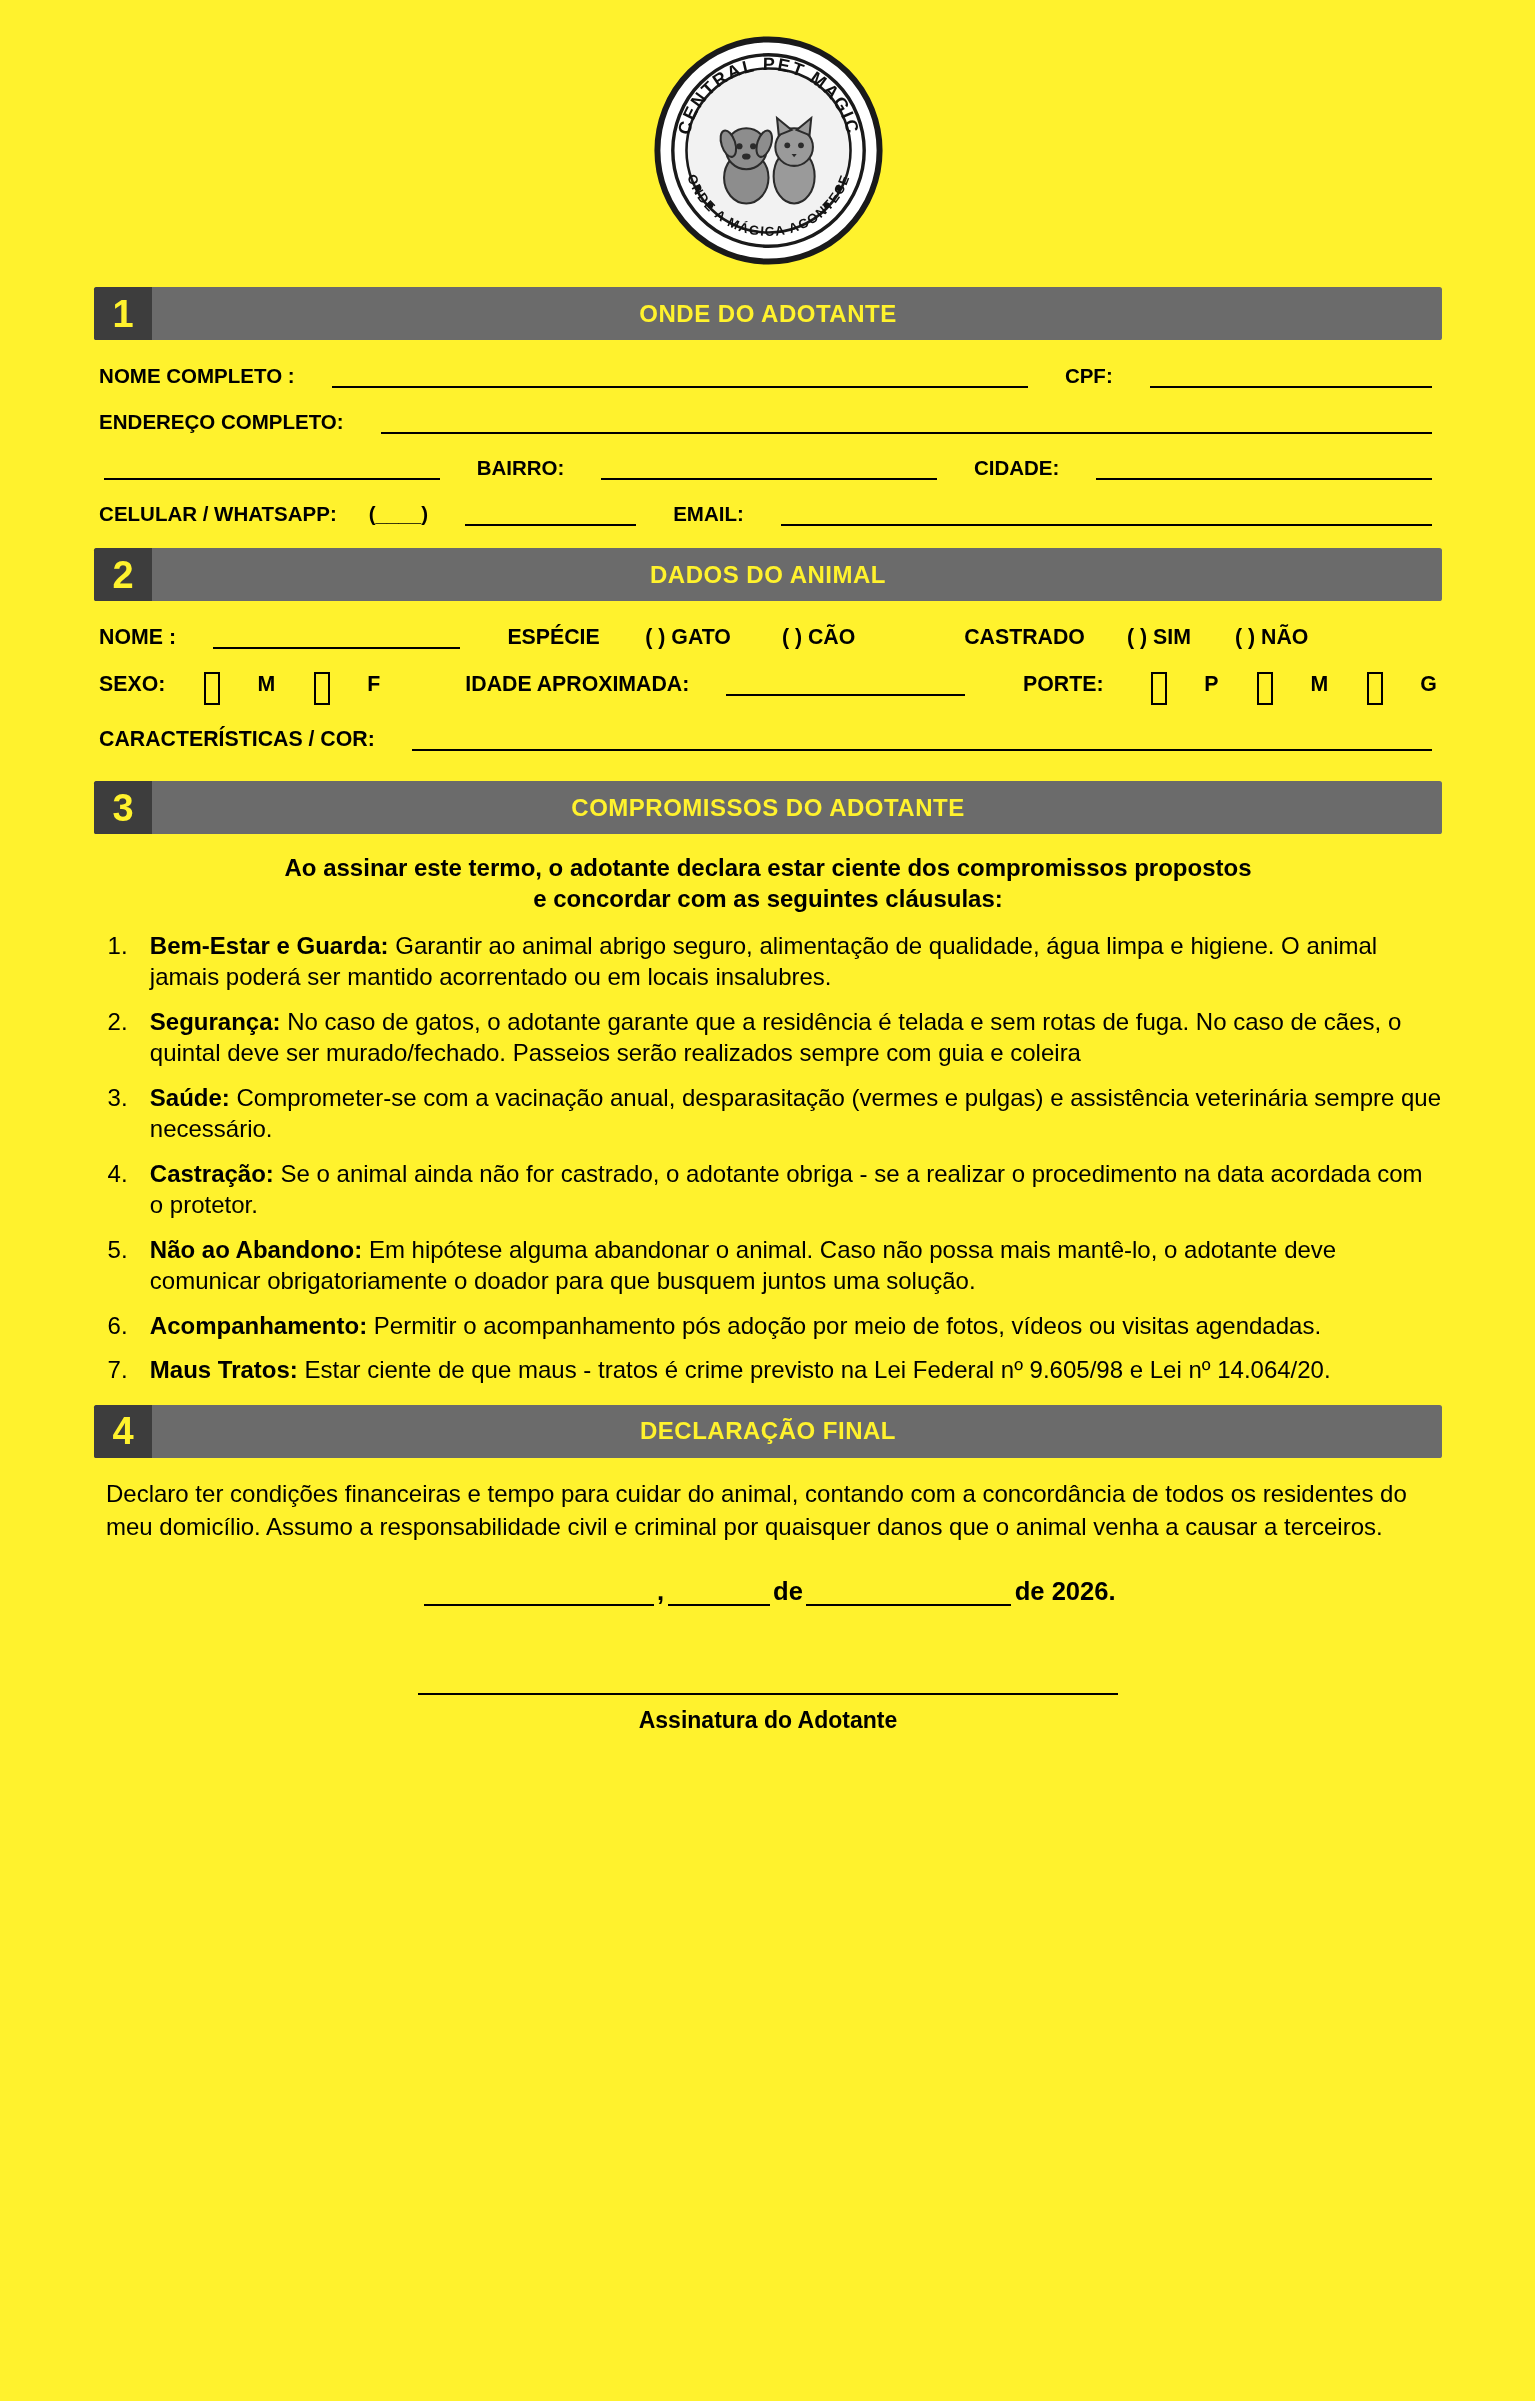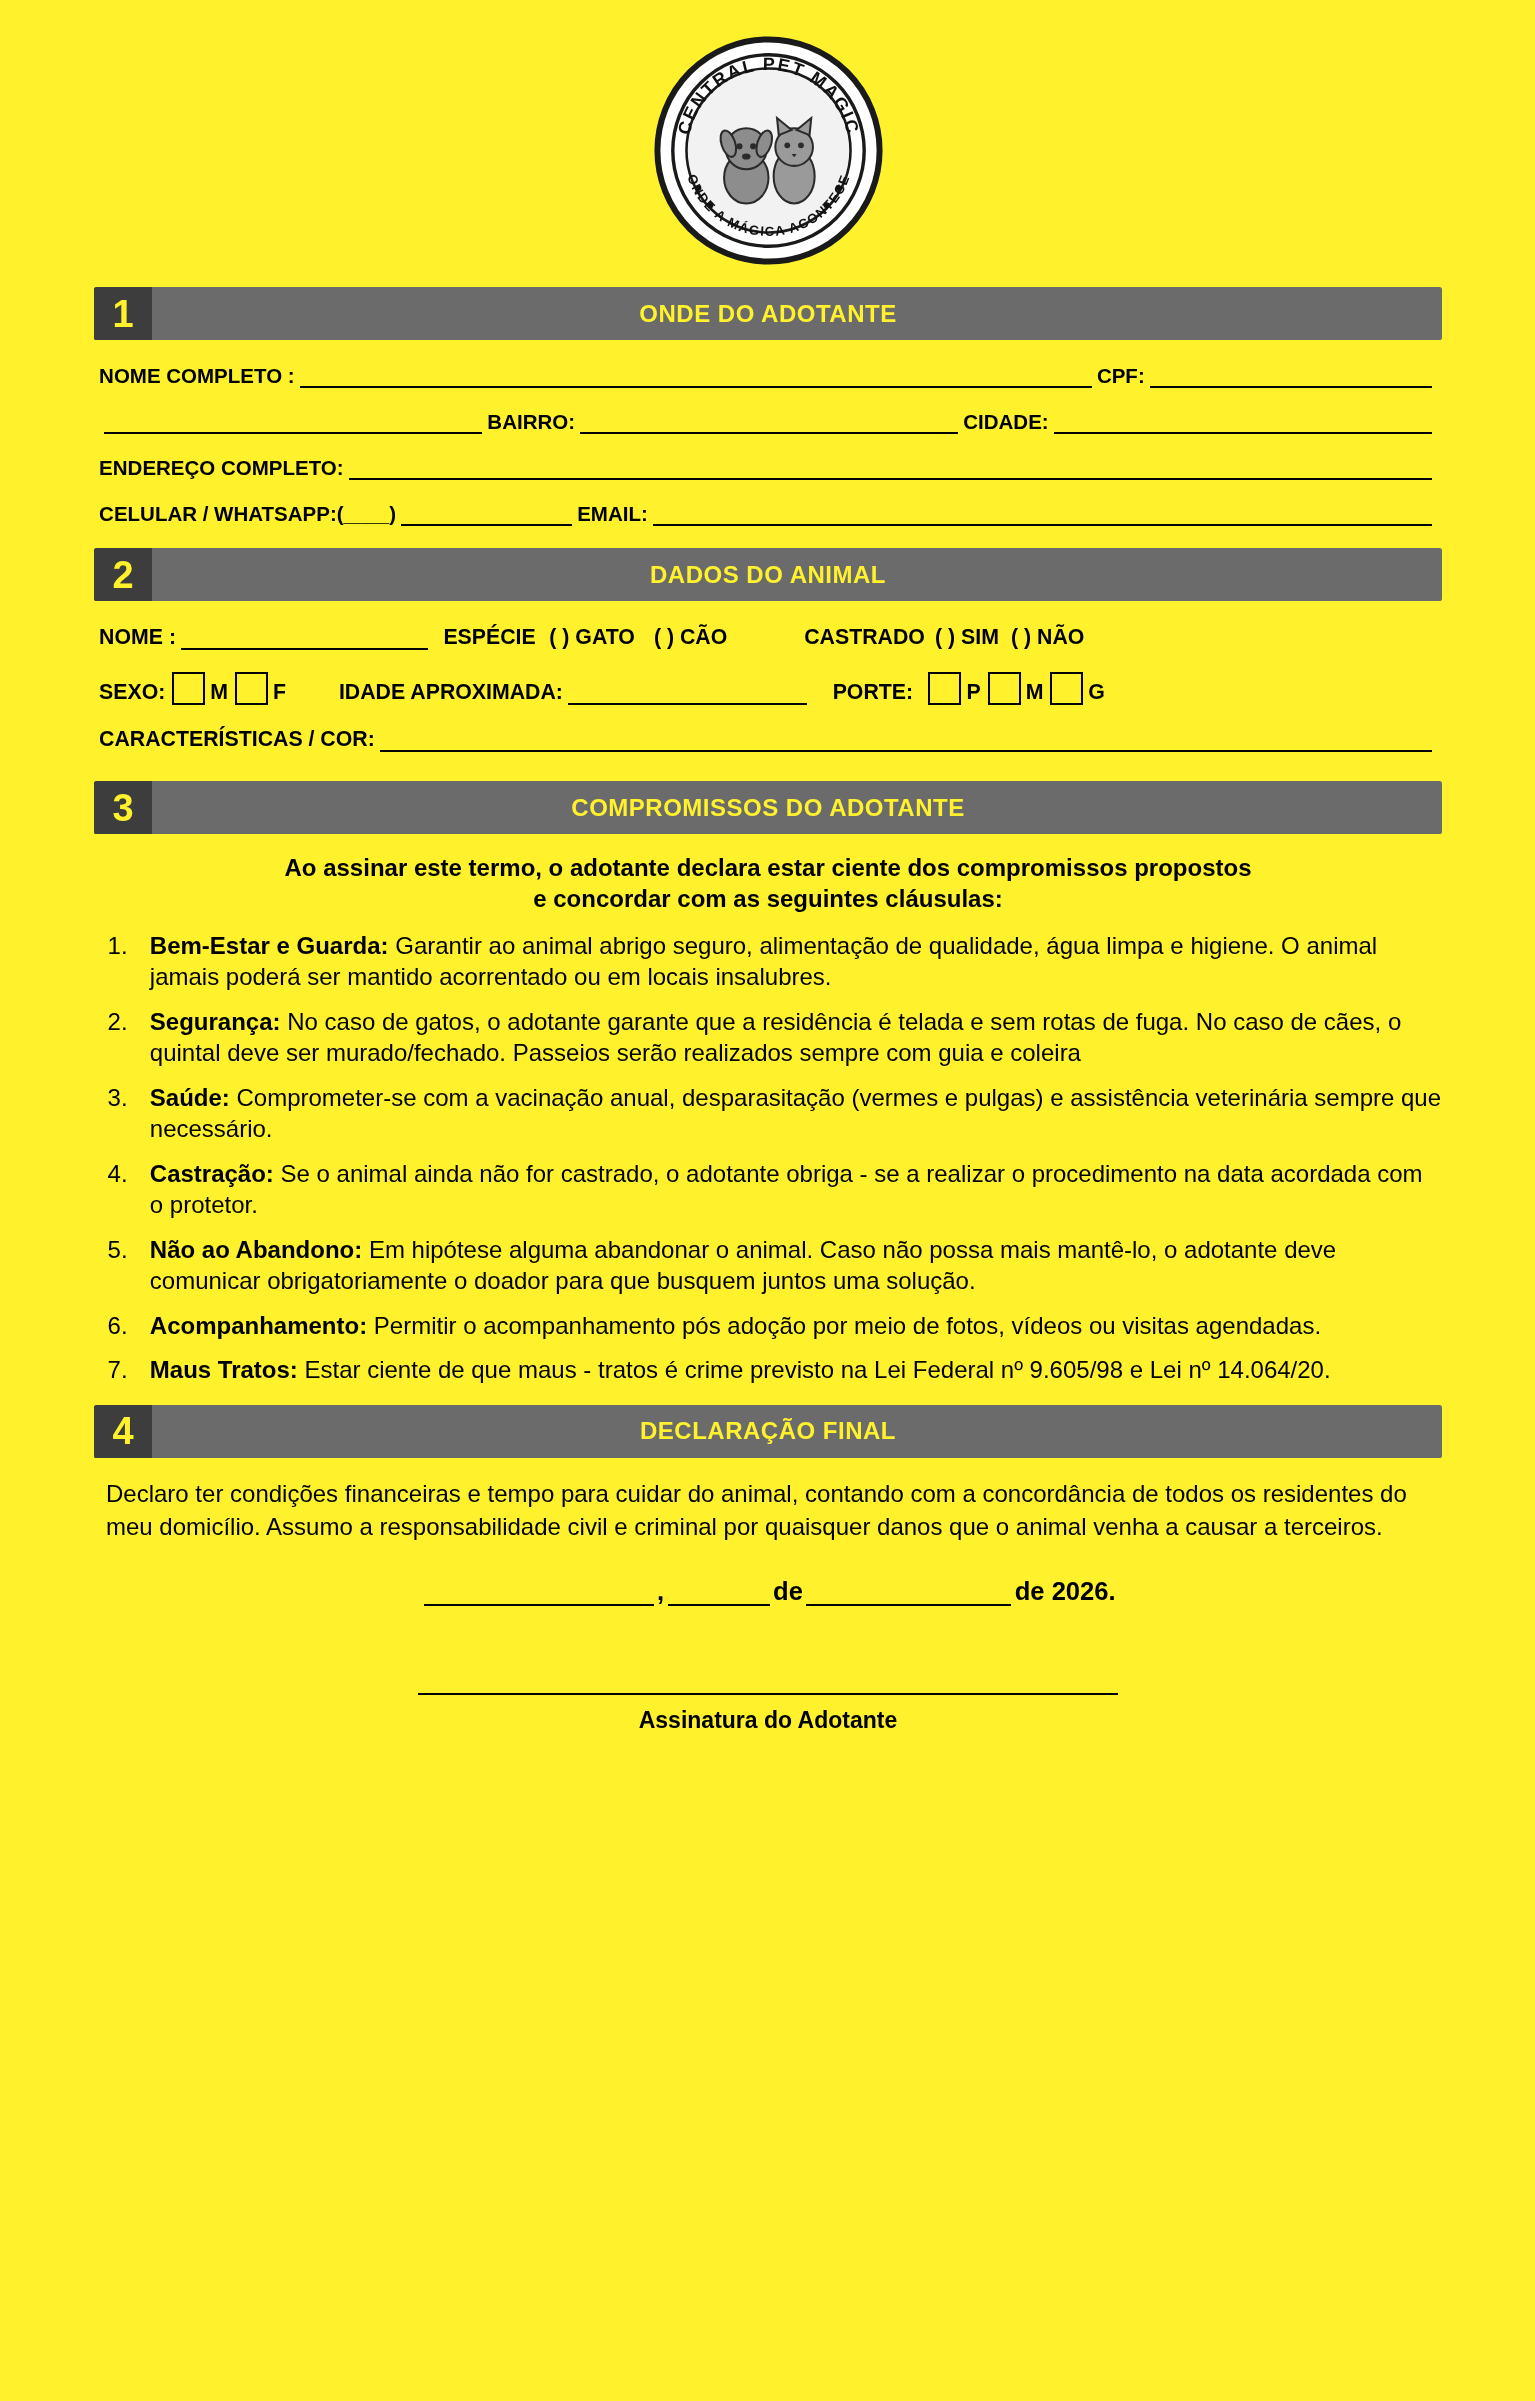--- a/index.html
+++ b/index.html
@@ -83,25 +83,25 @@
     font-size: 24px;
     font-weight: bold;
     letter-spacing: 0.5px;
     padding-right: 58px;
   }
 
   
   .form-area { padding: 0 5.1px; }
   .row {
     display: flex;
-    align-items: flex-end;
     font-size: 20.5px;
     font-weight: bold;
     margin-top: 22px;
     white-space: nowrap;
+    gap: 32px;
   }
   .row.first { margin-top: 24px; }
   .lbl { font-weight: bold; }
   .line {
     flex: 1 1 auto;
     border-bottom: 2.1px solid #000;
     height: 22px;
     margin: 0 5.1px;
     min-width: 17px;
   }
@@ -258,29 +258,29 @@
 
   <div class="form-area">
     <div class="row first">
       <span class="lbl">NOME COMPLETO :</span>
       <span class="line"></span>
       <span class="lbl">CPF:</span>
       <span class="line w-lg"></span>
     </div>
 
     <div class="row">
+      <span class="lbl">ENDEREÇO COMPLETO:</span>
+      <span class="line"></span>
+    </div>
+
+    <div class="row">
       <span class="line"></span>
       <span class="lbl">BAIRRO:</span>
       <span class="line"></span>
       <span class="lbl">CIDADE:</span>
-      <span class="line"></span>
-    </div>
-
-    <div class="row">
-      <span class="lbl">ENDEREÇO COMPLETO:</span>
       <span class="line"></span>
     </div>
 
     <div class="row">
       <span class="lbl">CELULAR / WHATSAPP:</span>
       <span class="lbl" style="margin-left:0">(____)</span>
       <span class="line w-md"></span>
       <span class="lbl" style="">EMAIL:</span>
       <span class="line"></span>
     </div>

